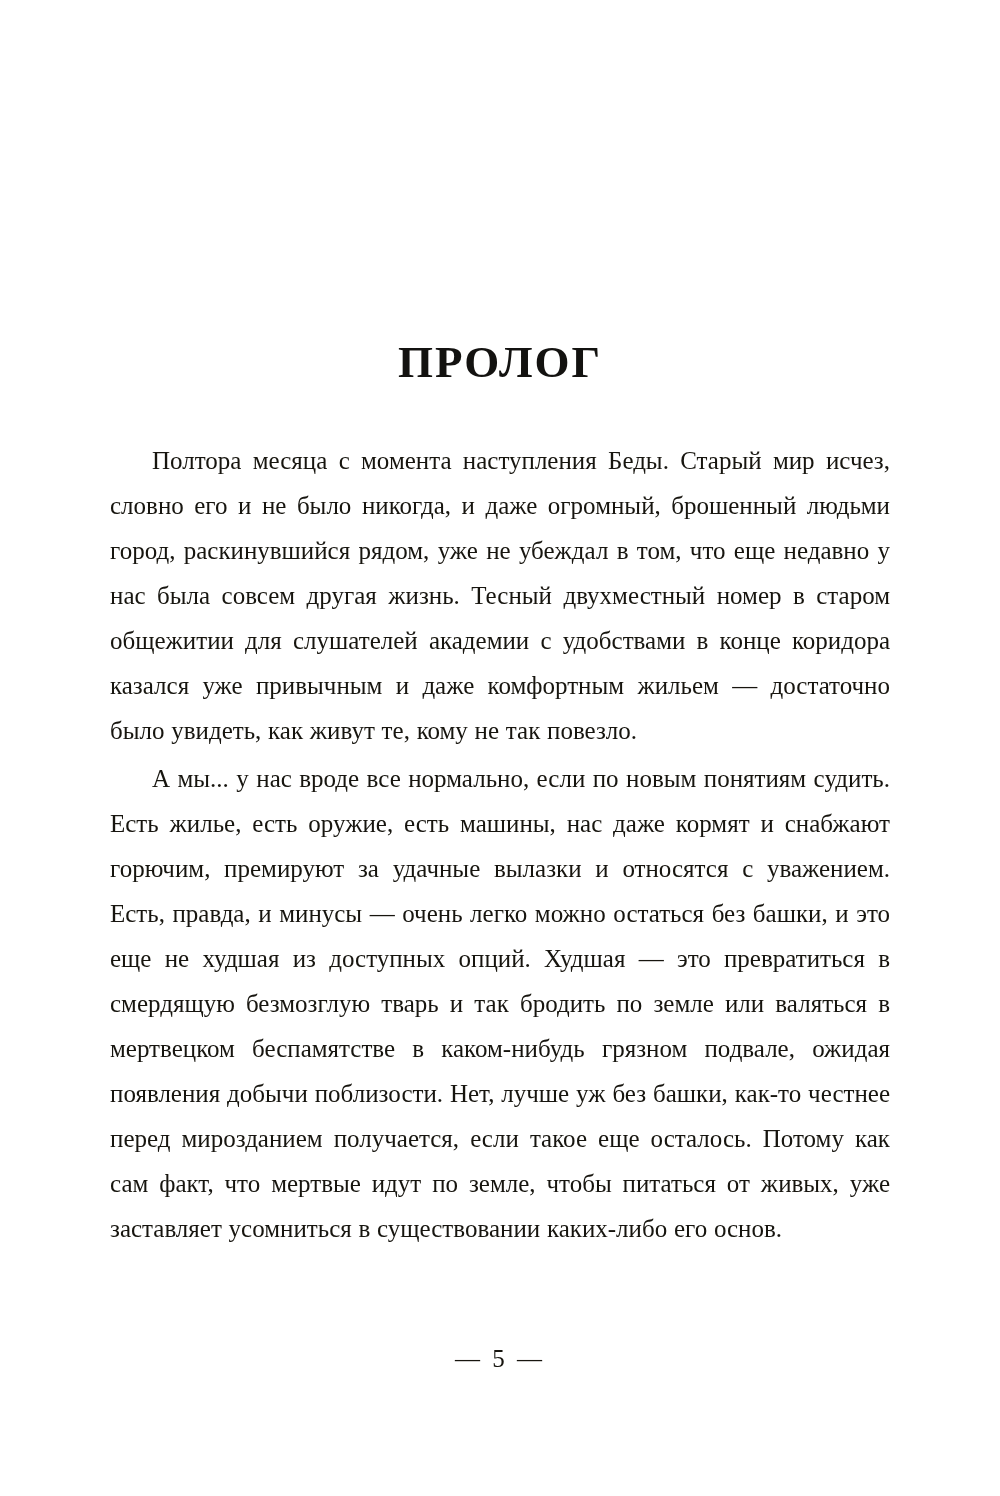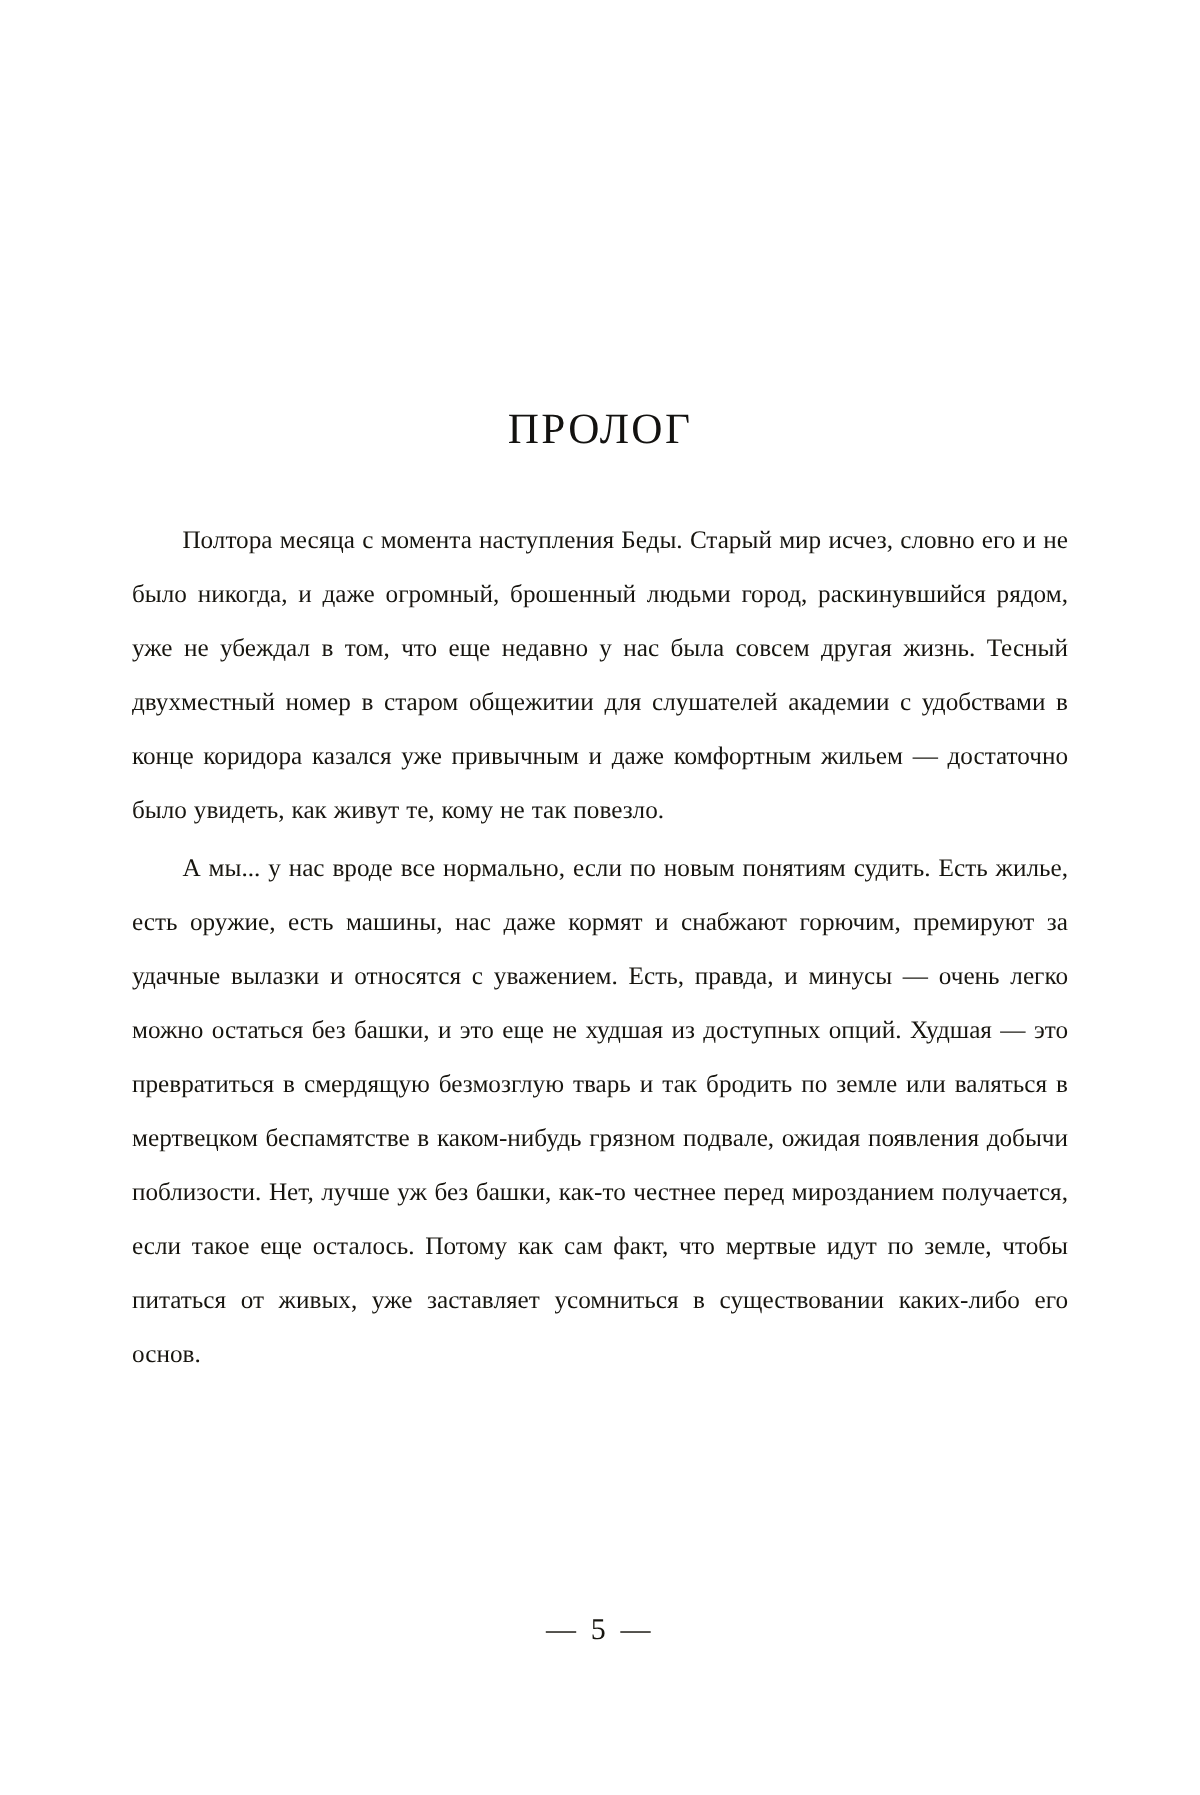--- a/index.html
+++ b/index.html
@@ -16,34 +16,34 @@
     font-family: "Liberation Serif", "DejaVu Serif", serif;
     color: #15130f;
   }
   .content {
     position: absolute;
     left: 110px;
     top: 0;
     width: 780px;
   }
   .chapter-title {
-    font-size: 36px;
+    font-size: 45px;
     letter-spacing: 2px;
     text-align: center;
-    font-weight: 400;
+    font-weight: 700;
     margin: 0;
     padding-top: 336px;
     color: #131210;
   }
   .body-text {
     margin-top: 50px;
   }
   .body-text p {
     margin: 0;
-    font-size: 21px;
+    font-size: 25px;
     line-height: 45px;
     text-align: justify;
     text-justify: inter-word;
     text-indent: 42px;
     color: #17150f;
     word-spacing: 0.5px;
   }
   .body-text p + p {
     margin-top: 3px;
   }

